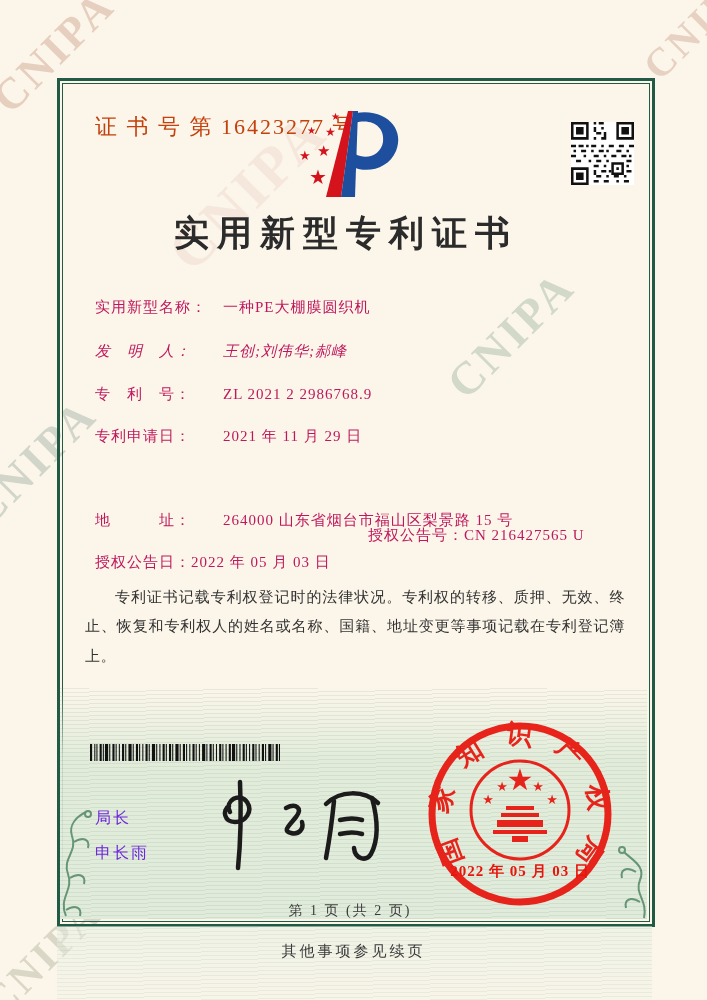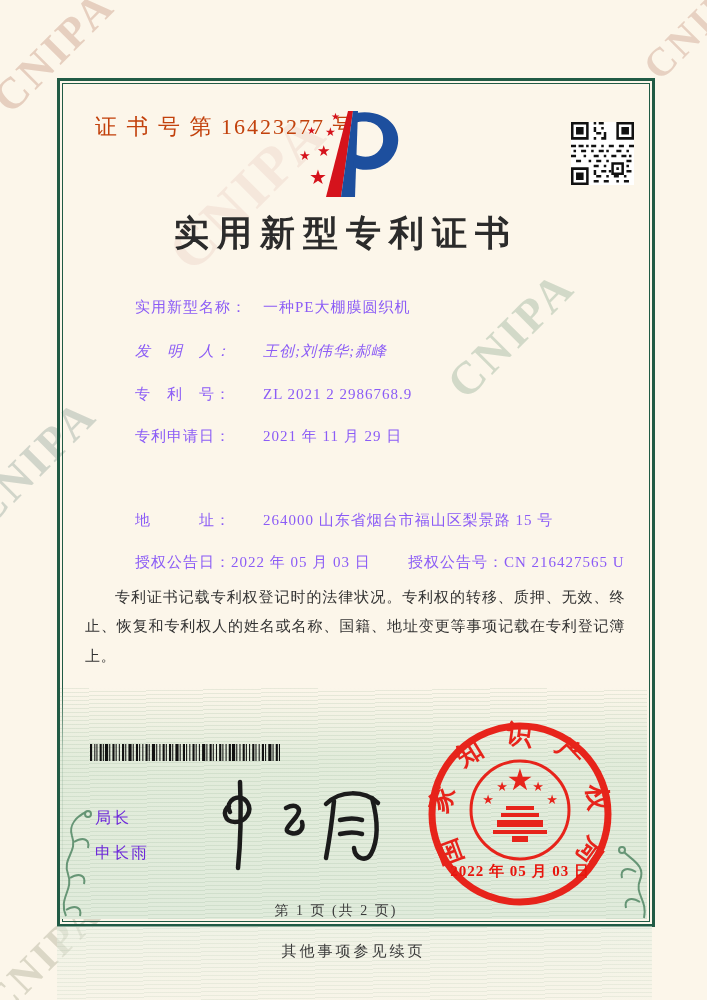--- a/index.html
+++ b/index.html
@@ -56,21 +56,21 @@
   }
   .logo{position:absolute;left:295px;top:108px;width:116px;height:92px;}
   .qr{position:absolute;left:571px;top:122px;width:63px;height:63px;}
   .title{
     position:absolute;left:50px;top:210px;width:592px;
     text-align:center;font-size:35px;font-weight:700;
     letter-spacing:8px;color:#2b2b2b;
   }
   .field{
     position:absolute;left:95px;
-    font-size:15px;color:#8b5cf6;letter-spacing:1px;white-space:nowrap;margin-left:40px;
+    font-size:15px;color:#be185d;letter-spacing:1px;white-space:nowrap;
   }
   .field .lbl{display:inline-block;min-width:122px;}
   .field .val{margin-left:6px;}
   .grant2{left:368px;}
   .paras{
     position:absolute;left:85px;top:583px;width:540px;
     font-size:15px;line-height:1.95;color:#333;text-align:justify;
   }
   .paras p{margin:0;text-indent:2em;letter-spacing:0.5px;}
   .barcode{position:absolute;left:90px;top:744px;width:190px;height:17px;}
@@ -79,21 +79,21 @@
     font-size:16px;color:#6d28d9;letter-spacing:2px;line-height:2.2;
   }
   .signature{position:absolute;left:198px;top:776px;width:210px;height:104px;}
   .seal{position:absolute;left:424px;top:718px;width:192px;height:192px;opacity:0.93;}
   .seal-date{
     position:absolute;left:424px;top:862px;width:192px;
     text-align:center;font-size:15px;font-weight:700;color:#e8150d;
     letter-spacing:1px;white-space:nowrap;
   }
   .page-no{
-    position:absolute;left:40px;top:902px;width:592px;
+    position:absolute;left:54px;top:902px;width:592px;
     text-align:center;font-size:14px;color:#3b3b3b;letter-spacing:2px;
   }
   .continuation{
     position:absolute;left:0;top:942px;width:707px;
     text-align:center;font-size:15px;color:#3a3a3a;letter-spacing:3px;
   }
   .floral{position:absolute;}
   .floral-bl{left:56px;top:806px;width:52px;height:112px;}
   .floral-br{left:594px;top:842px;width:56px;height:78px;}
 </style>
@@ -158,21 +158,21 @@
   </div>
   <div class="field" style="top:427px;">
     <span class="lbl">专利申请日：</span><span class="val">2021 年 11 月 29 日</span>
   </div>
   <div class="field" style="top:511px;">
     <span class="lbl">地　　　址：</span><span class="val">264000 山东省烟台市福山区梨景路 15 号</span>
   </div>
   <div class="field" style="top:553px;">
     <span>授权公告日：</span><span>2022 年 05 月 03 日</span>
   </div>
-  <div class="field grant2" style="top:553px;">
+  <div class="field grant2" style="top:526px;">
     <span>授权公告号：</span><span>CN 216427565 U</span>
   </div>
 
   <div class="paras">
     <p>专利证书记载专利权登记时的法律状况。专利权的转移、质押、无效、终止、恢复和专利权人的姓名或名称、国籍、地址变更等事项记载在专利登记簿上。</p>
   </div>
 
   <svg class="barcode" viewBox="0 0 178 17" preserveAspectRatio="none">
     <path fill="#111" d="M0 0h2v17H0z M4 0h1v17H4z M6 0h1v17H6z M9 0h2v17H9z M12 0h1v17h-1z M14 0h3v17h-3z M18 0h1v17h-1z M21 0h2v17h-2z M24 0h1v17h-1z M27 0h1v17h-1z M30 0h2v17h-2z M33 0h1v17h-1z M36 0h3v17h-3z M40 0h1v17h-1z M43 0h2v17h-2z M46 0h1v17h-1z M49 0h1v17h-1z M52 0h2v17h-2z M55 0h1v17h-1z M58 0h3v17h-3z M62 0h1v17h-1z M65 0h1v17h-1z M68 0h2v17h-2z M71 0h1v17h-1z M74 0h2v17h-2z M77 0h1v17h-1z M80 0h3v17h-3z M84 0h1v17h-1z M87 0h2v17h-2z M90 0h1v17h-1z M93 0h1v17h-1z M96 0h2v17h-2z M99 0h1v17h-1z M102 0h1v17h-1z M105 0h3v17h-3z M109 0h1v17h-1z M112 0h2v17h-2z M115 0h1v17h-1z M118 0h1v17h-1z M121 0h2v17h-2z M124 0h1v17h-1z M127 0h1v17h-1z M130 0h2v17h-2z M133 0h3v17h-3z M137 0h1v17h-1z M140 0h1v17h-1z M143 0h2v17h-2z M146 0h1v17h-1z M149 0h1v17h-1z M152 0h2v17h-2z M155 0h1v17h-1z M158 0h1v17h-1z M161 0h2v17h-2z M164 0h1v17h-1z M167 0h3v17h-3z M171 0h1v17h-1z M174 0h2v17h-2z M177 0h1v17h-1z"></path>
   </svg>

